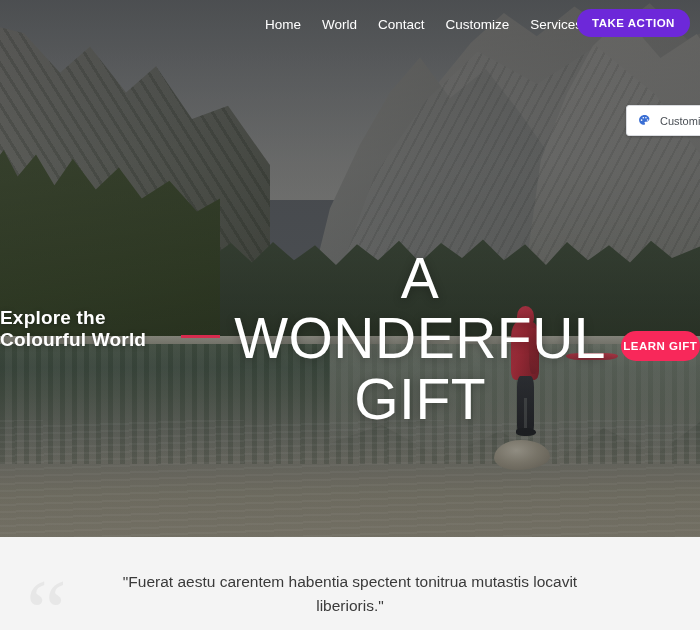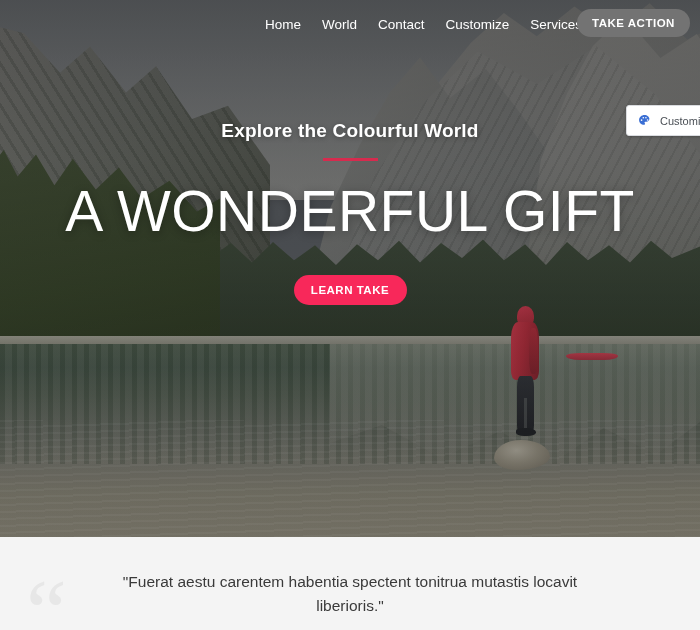--- a/index.html
+++ b/index.html
@@ -176,39 +176,39 @@
     position:absolute; left:265px; top:15px;
     display:flex; align-items:center; gap:21px; list-style:none;
   }
   .nav-links a {
     color:#ffffff; font-size:13.5px; text-decoration:none; white-space:nowrap;
   }
   .btn-action {
     position:absolute; left:577px; top:9px;
     display:flex; align-items:center; justify-content:center;
     width:113px; height:28px; border:none; border-radius:16px;
-    background:#737373; color:#ffffff;
+    background:#6d28d9; color:#ffffff;
     font-family:"Liberation Sans", sans-serif;
     font-size:11.5px; font-weight:bold; letter-spacing:.5px; cursor:pointer;
   }
 
   
   .customize {
     position:absolute; left:626px; top:105px; width:86px; height:31px;
     background:#ffffff; border:1px solid #dadce0; border-radius:3px;
     box-shadow:0 1px 3px rgba(0,0,0,0.22);
     display:flex; align-items:center; gap:9px; padding-left:11px;
     z-index:60; cursor:pointer;
   }
   .cz-label { color:#4a4f55; font-size:11px; white-space:nowrap; }
 
   
   .hero-content {
     position:absolute; left:0; top:0; width:700px; height:537px;
-    z-index:30; display:flex; flex-direction:column; align-items:center;
+    z-index:30; display:flex; flex-direction:row; align-items:center;
     padding-top:120px;
   }
   .h-sub {
     color:#ffffff; font-size:19px; font-weight:bold; letter-spacing:.2px;
     text-shadow:0 1px 5px rgba(0,0,0,0.35);
   }
   .h-divider {
     width:55px; height:3px; background:#d62b4e; margin-top:16px;
   }
   .h-title {
@@ -306,20 +306,20 @@
         <circle cx="17.6" cy="11" r="1.5" fill="#ffffff"></circle>
       </svg>
     </span>
     <span class="cz-label">Customize</span>
   </div>
 
   <div class="hero-content">
     <div class="h-sub">Explore the Colourful World</div>
     <div class="h-divider"></div>
     <h1 class="h-title">A WONDERFUL GIFT</h1>
-    <button class="btn-learn">LEARN TAKE</button>
+    <button class="btn-learn">LEARN GIFT</button>
   </div>
 
   <section class="testimonial"></section>
   <div class="quote-mark">“</div>
   <div class="quote-text">"Fuerat aestu carentem habentia spectent tonitrua mutastis locavit liberioris."</div>
 
 </div>
 
 </body></html>

